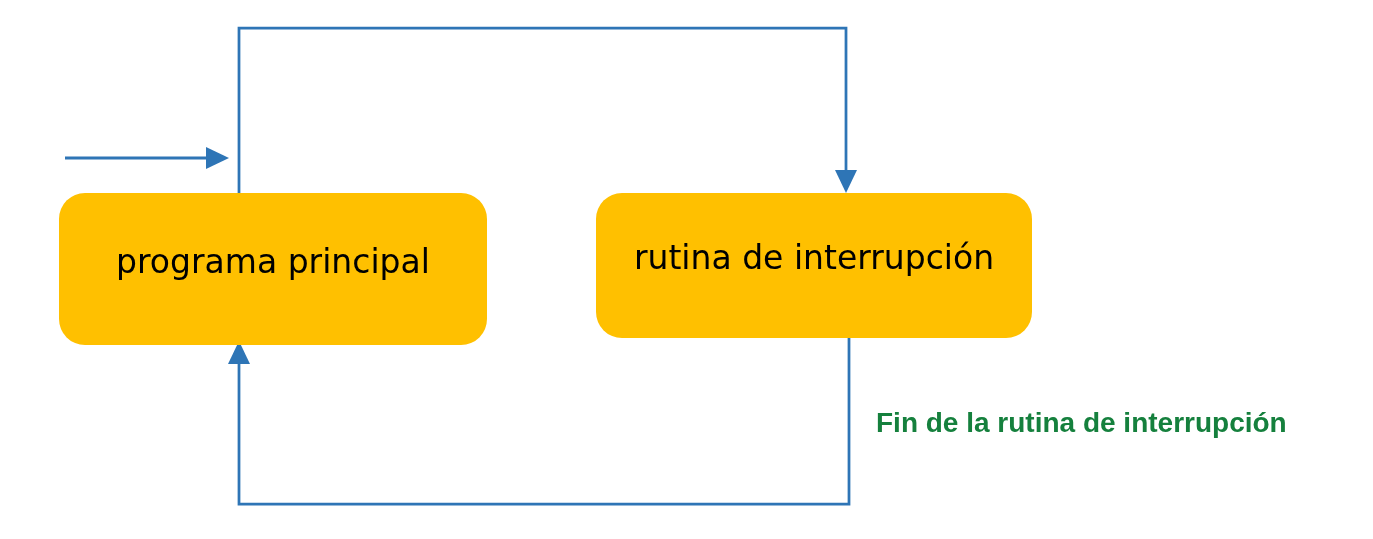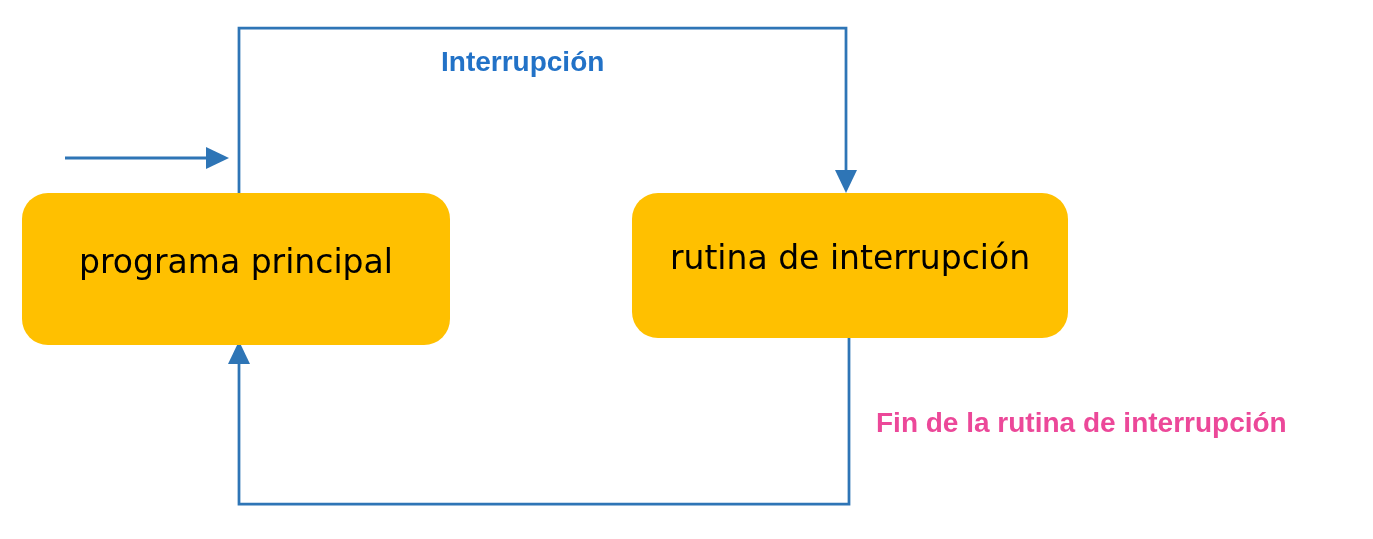--- a/index.html
+++ b/index.html
@@ -35,21 +35,21 @@
     font-family: "DejaVu Sans", "Liberation Sans", sans-serif;
     text-align: center;
   }
   .node-main {
     left: 22px;
     top: 193px;
     width: 428px;
     height: 152px;
   }
   .node-isr {
-    left: 632px;
+    left: 596px;
     top: 193px;
     width: 436px;
     height: 145px;
   }
   .edge-label {
     position: absolute;
     font-weight: bold;
     font-size: 28px;
     white-space: nowrap;
     font-family: "Liberation Sans", sans-serif;
@@ -68,26 +68,25 @@
     <path d="M 239 193 L 239 28 L 846 28 L 846 172" fill="none" stroke-width="2.75" stroke="#2E75B6"></path>
     <polygon points="835,170 857,170 846,193" fill="#2E75B6"></polygon>
 
     <path d="M 849 338 L 849 504 L 239 504 L 239 363" fill="none" stroke-width="2.75" stroke="#2E75B6"></path>
     <polygon points="228,364 250,364 239,341" fill="#2E75B6"></polygon>
 
     <path d="M 65 158 L 206 158" fill="none" stroke-width="3" stroke="#2E75B6"></path>
     <polygon points="206,147 206,169 229,158" fill="#2E75B6"></polygon>
   </svg>
 
-  <div class="node node-main" style="background: rgb(255, 192, 0);">
+  <div class="node node-main" style="background: rgb(255, 192, 0); margin-left: 37px;">
     <span>programa principal</span>
   </div>
 
   <div class="node node-isr" style="background: rgb(255, 192, 0);">
     <span>rutina de interrupción</span>
   </div>
 
 
-  <div class="edge-label label-interrupcion" style="color: rgb(34, 114, 199);">Interrupción</div>
 
-  <div class="edge-label label-fin" style="color: #ec4899;">Fin de la rutina de interrupción</div>
+  <div class="edge-label label-fin" style="color: #15803d;">Fin de la rutina de interrupción</div>
 
 </div>
 
 </body></html>

